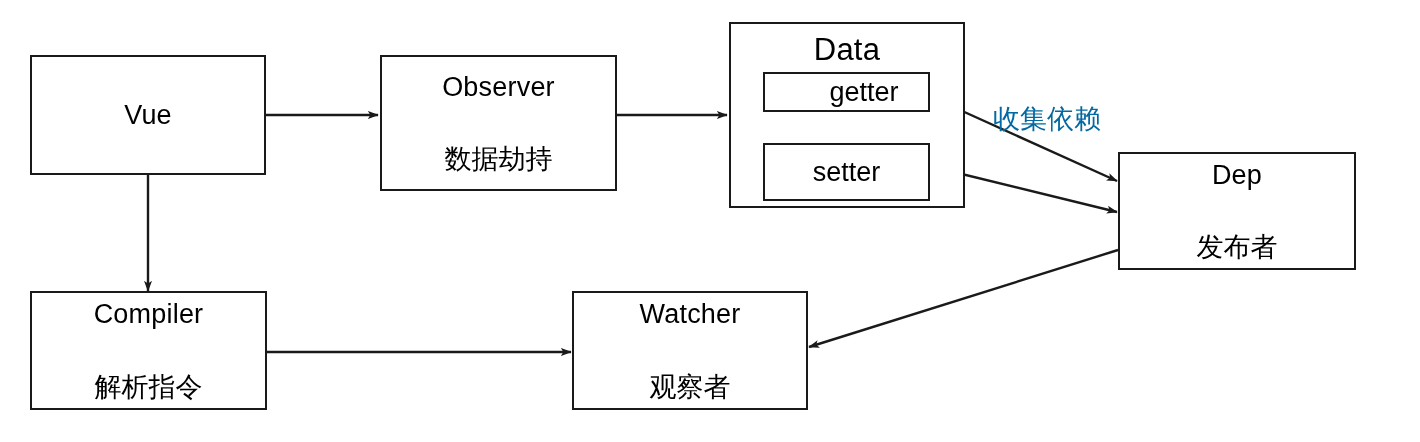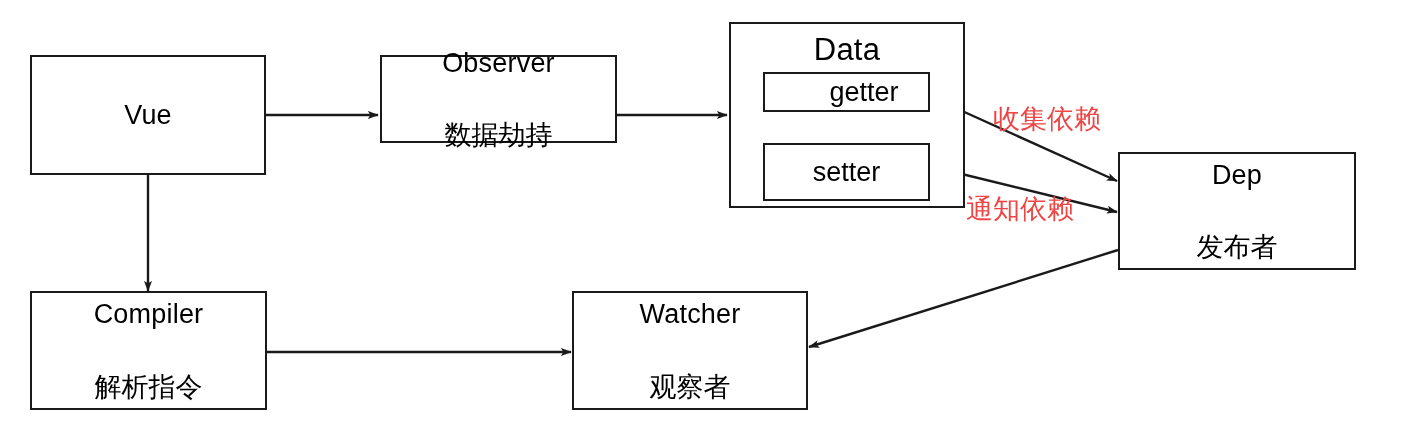--- a/index.html
+++ b/index.html
@@ -63,29 +63,29 @@
     align-items: center;
     justify-content: center;
     font-size: 27px;
     color: #000000;
     white-space: nowrap;
     z-index: 3;
   }
   .edge-label {
     position: absolute;
     font-size: 27px;
-    color: #ef4444;
+    color: #0369a1;
     white-space: nowrap;
     background: transparent;
     z-index: 4;
     line-height: 1;
   }
   
   #node-vue      { left: 30px;   top: 55px;  width: 236px; height: 120px; }
-  #node-observer { left: 380px;  top: 55px;  width: 237px; height: 88px; }
+  #node-observer { left: 380px;  top: 55px;  width: 237px; height: 136px; }
   #node-data     { left: 729px;  top: 22px;  width: 236px; height: 186px; }
   #node-getter   { left: 763px;  top: 72px;  width: 167px; height: 40px; padding-left: 35px;  }
   #node-setter   { left: 763px;  top: 143px; width: 167px; height: 58px;  }
   #node-dep      { left: 1118px; top: 152px; width: 238px; height: 118px; }
   #node-compiler { left: 30px;   top: 291px; width: 237px; height: 119px; }
   #node-watcher  { left: 572px;  top: 291px; width: 236px; height: 119px; }
   #label-collect { left: 993px;  top: 106px; }
   #label-notify  { left: 966px;  top: 196px; }
 </style>
 </head>
@@ -145,15 +145,14 @@
     <div class="node-title">Compiler</div>
     <div class="node-sub">解析指令</div>
   </div>
 
   <div class="node" id="node-watcher">
     <div class="node-title">Watcher</div>
     <div class="node-sub">观察者</div>
   </div>
 
   <div class="edge-label" id="label-collect">收集依赖</div>
-  <div class="edge-label" id="label-notify">通知依赖</div>
 
 </div>
 
 </body></html>

